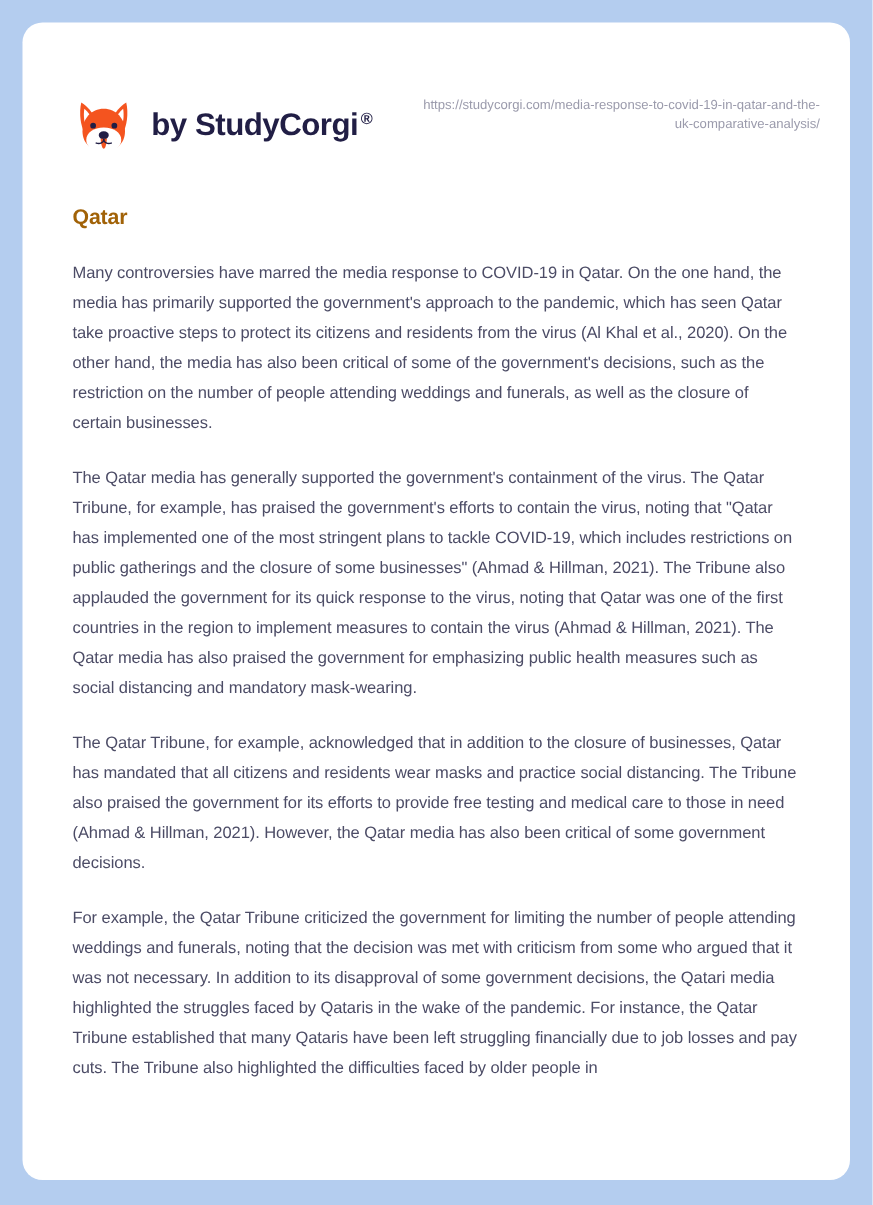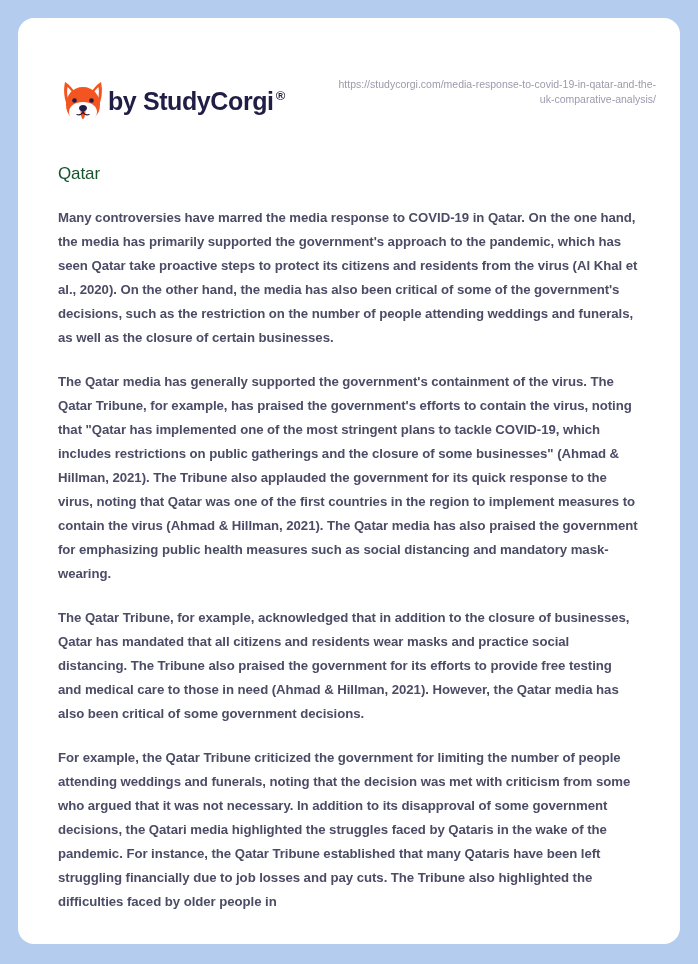--- a/index.html
+++ b/index.html
@@ -31,20 +31,21 @@
   .doc-header {
     display: flex;
     align-items: flex-start;
     justify-content: space-between;
     padding: 52px 24px 0 40px;
   }
 
   .brand {
     display: flex;
     align-items: center;
+    gap: 13px;
     flex: 0 0 auto;
     padding-top: 6px;
   }
 
   .brand-mark {
     width: 50px;
     height: 50px;
     flex: 0 0 auto;
     display: block;
   }
@@ -91,34 +92,33 @@
     word-break: break-word;
   }
 
   
   .doc-body {
     padding: 38px 42px 0 40px;
   }
 
   .section-heading {
     font-size: 17px;
-    font-weight: normal;
-    color: #14532d;
+    font-weight: bold;
+    color: #a16207;
     margin: 0 0 22px 0;
     letter-spacing: -0.1px;
   }
 
   .doc-paragraph {
     font-size: 13.2px;
     line-height: 1.82;
     color: #4c4c66;
     margin: 0 0 20px 0;
     text-align: left;
     letter-spacing: -0.05px;
-    font-weight: bold;
   }
   .doc-paragraph:last-child {
     margin-bottom: 0;
   }
 </style>
 </head>
 <body>
 
 <div class="page-card">
 

